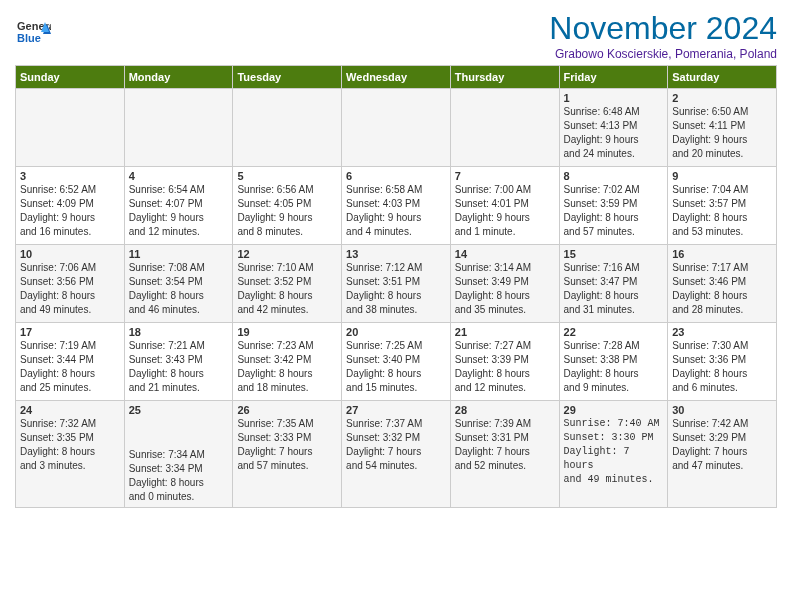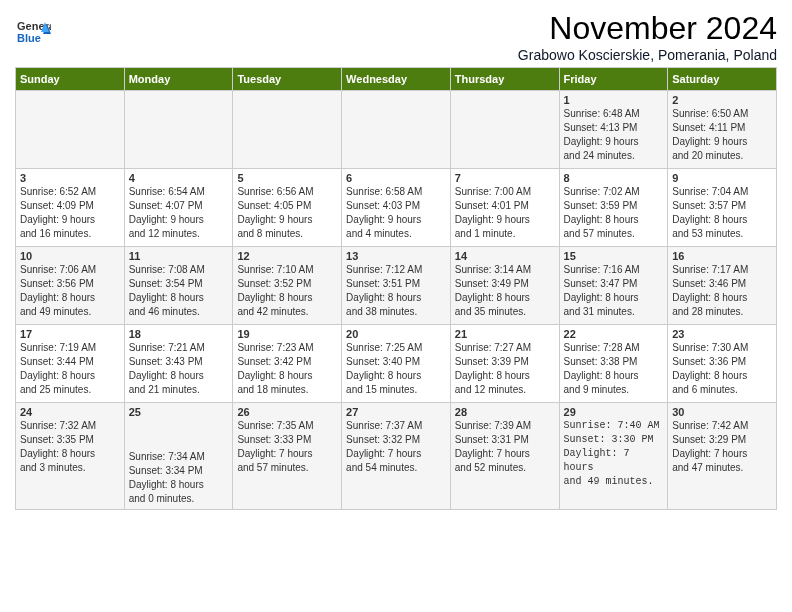--- a/index.html
+++ b/index.html
@@ -25,25 +25,25 @@
       align-items: center;
       gap: 2px;
       margin-top: 4px;
     }
     .title-block {
       text-align: right;
     }
     .month-title {
       font-size: 32px;
       font-weight: normal;
-      color: #000000;
+      color: #0369a1;
     }
     .subtitle {
-      font-size: 14px;
-      color: #0f172a;
+      font-size: 12px;
+      color: #4c1d95;
     }
     table {
       width: 100%;
       border-collapse: collapse;
       table-layout: fixed;
     }
     th {
       background-color: #4d7c0f;
       color: white;
       font-size: 11px;

